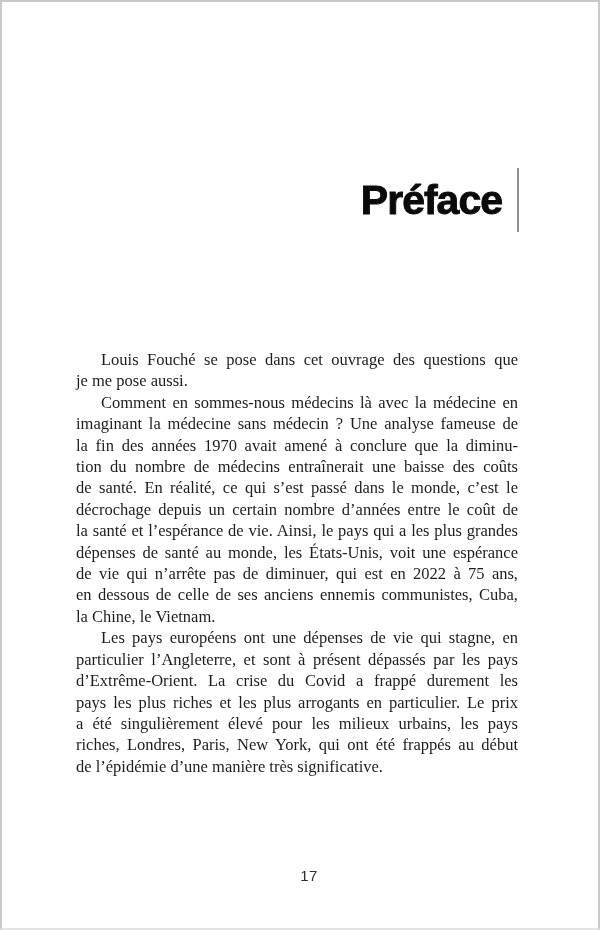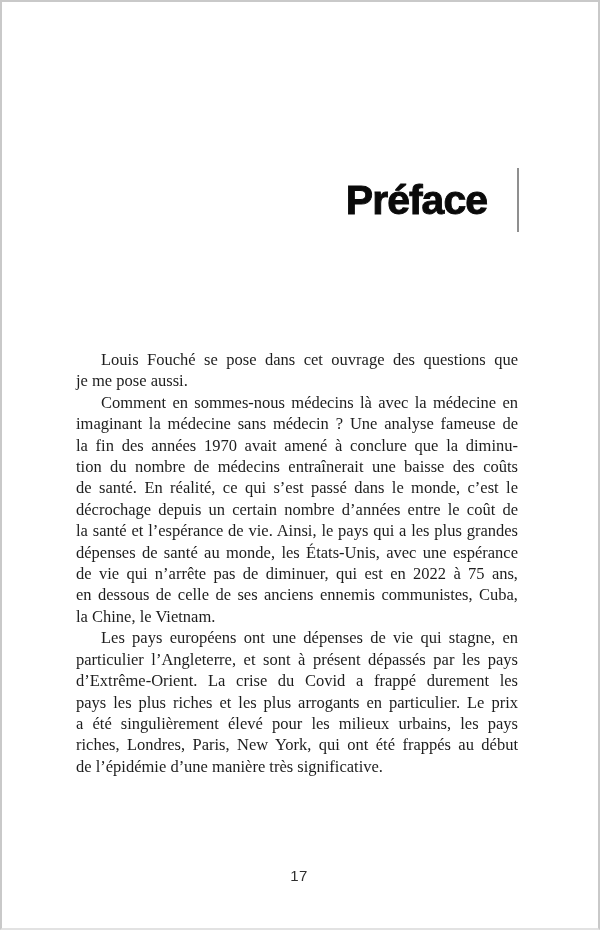--- a/index.html
+++ b/index.html
@@ -20,21 +20,21 @@
   }
 
   
   .title-row {
     position: absolute;
     top: 166px;
     right: 79px;
     height: 64px;
     display: flex;
     align-items: flex-end;
-    gap: 30px;
+    gap: 15px;
   }
   .chapter-title {
     margin: 0;
     font-family: "Liberation Sans", sans-serif;
     font-weight: bold;
     font-size: 41px;
     line-height: 64px;
     letter-spacing: -1px;
     color: #0a0a0a;
     -webkit-text-stroke: 0.9px #0a0a0a;
@@ -62,21 +62,21 @@
     display: block;
     text-align: justify;
     text-align-last: justify;
   }
   .line.para-end { text-align-last: left; }
   .line.indent { text-indent: 25px; }
 
   
   .folio {
     position: absolute;
-    left: 76px;
+    left: 86px;
     width: 442px;
     top: 864px;
     text-align: center;
     font-family: "Liberation Sans", sans-serif;
     font-size: 15px;
     line-height: 20px;
     color: #2e2e2e;
     letter-spacing: 0.5px;
   }
 </style>
@@ -96,21 +96,21 @@
         <span class="line para-end">je me pose aussi.</span>
       </p>
       <p>
         <span class="line indent">Comment en sommes-nous médecins là avec la médecine en</span>
         <span class="line">imaginant la médecine sans médecin ? Une analyse fameuse de</span>
         <span class="line">la fin des années 1970 avait amené à conclure que la diminu-</span>
         <span class="line">tion du nombre de médecins entraînerait une baisse des coûts</span>
         <span class="line">de santé. En réalité, ce qui s’est passé dans le monde, c’est le</span>
         <span class="line">décrochage depuis un certain nombre d’années entre le coût de</span>
         <span class="line">la santé et l’espérance de vie. Ainsi, le pays qui a les plus grandes</span>
-        <span class="line">dépenses de santé au monde, les États-Unis, avec une espérance</span>
+        <span class="line">dépenses de santé au monde, les États-Unis, voit une espérance</span>
         <span class="line">de vie qui n’arrête pas de diminuer, qui est en 2022 à 75 ans,</span>
         <span class="line">en dessous de celle de ses anciens ennemis communistes, Cuba,</span>
         <span class="line para-end">la Chine, le Vietnam.</span>
       </p>
       <p>
         <span class="line indent">Les pays européens ont une dépenses de vie qui stagne, en</span>
         <span class="line">particulier l’Angleterre, et sont à présent dépassés par les pays</span>
         <span class="line">d’Extrême-Orient. La crise du Covid a frappé durement les</span>
         <span class="line">pays les plus riches et les plus arrogants en particulier. Le prix</span>
         <span class="line">a été singulièrement élevé pour les milieux urbains, les pays</span>

